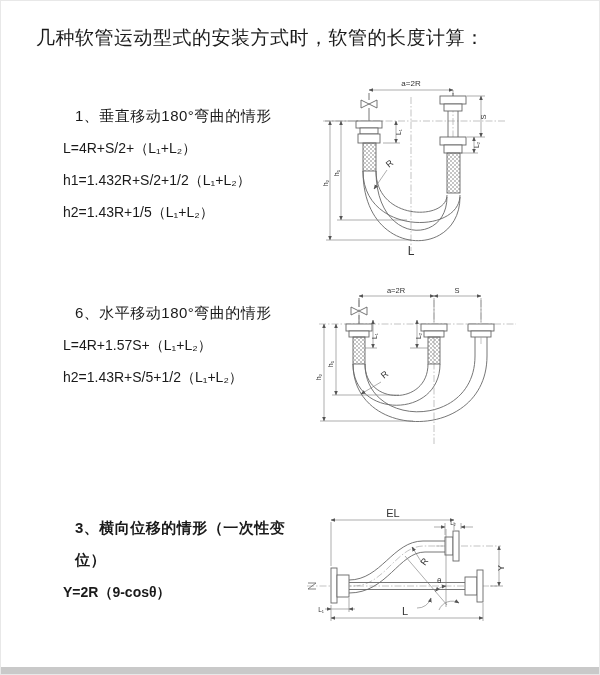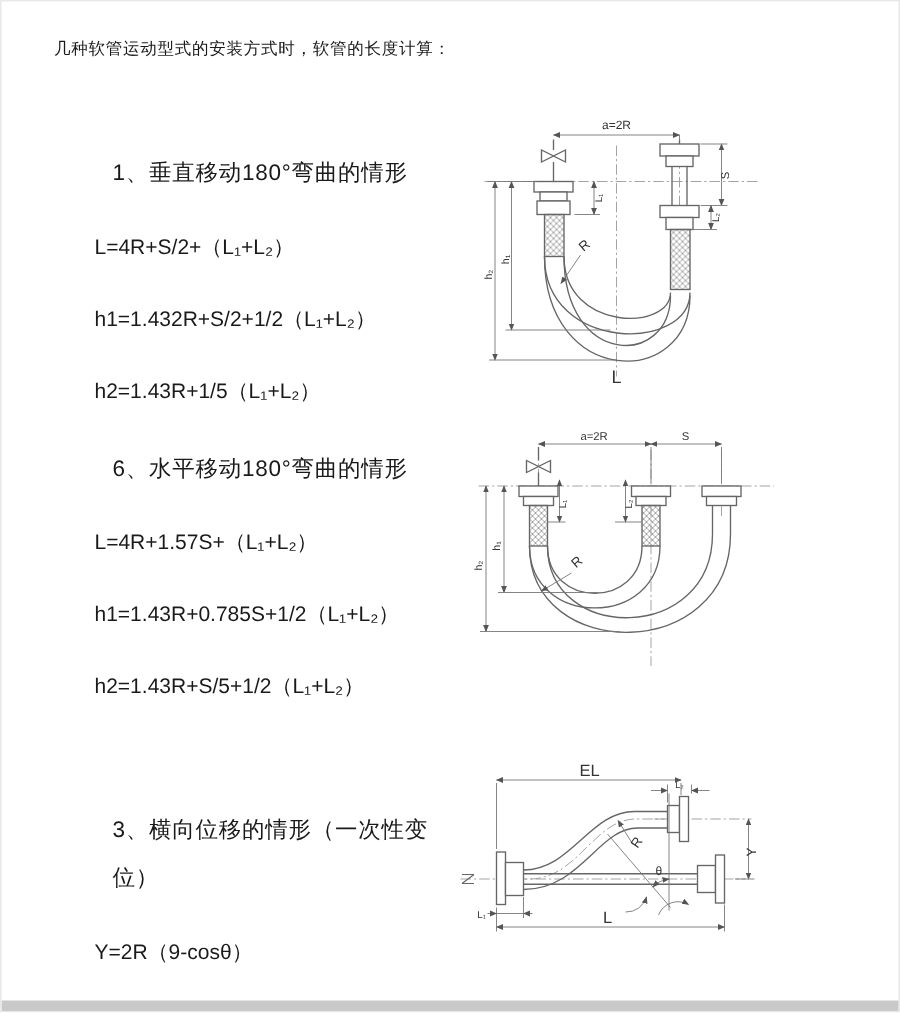--- a/index.html
+++ b/index.html
@@ -1,25 +1,25 @@
 <!DOCTYPE html>
 <html><head>
 <meta charset="utf-8">
 <style>
   html,body{margin:0;padding:0;background:#fff;}
   .page{
     position:relative;width:600px;height:675px;background:#ffffff;
     font-family:"Liberation Sans", sans-serif;color:#1a1a1a;overflow:hidden;
     border:1px solid #e8e8e8;box-sizing:border-box;
   }
-  .title{position:absolute;left:35px;top:24px;font-size:11px;letter-spacing:.5px;}
+  .title{position:absolute;left:35px;top:24px;font-size:19px;letter-spacing:.5px;}
   .sec{position:absolute;left:44px;width:266px;font-size:14px;line-height:32px;}
   .sec-heading{font-size:15px;letter-spacing:.5px;margin-left:30px;}
-  .formula{margin-left:18px;white-space:nowrap;margin-top:16px;}
-  #sec1{top:99px;} #sec2{top:296px;} #sec3{top:537px;}
+  .formula{margin-left:18px;white-space:nowrap;}
+  #sec1{top:99px;} #sec2{top:296px;} #sec3{top:511px;font-weight:bold;}
   .dia{position:absolute;}
   #dia1{left:310px;top:72px;} #dia2{left:310px;top:283px;} #dia3{left:300px;top:505px;}
   svg text{fill:#333;font-family:"Liberation Sans",sans-serif;}
   .bottom-strip{position:absolute;left:0;bottom:0;width:600px;height:7px;background:#c9c9c9;}
 </style>
 </head>
 <body>
 
 <div class="page">
 
@@ -28,21 +28,20 @@
   <div class="sec" id="sec1">
     <div class="sec-heading">1、垂直移动180°弯曲的情形</div>
     <div class="formula">L=4R+S/2+（L₁+L₂）</div>
     <div class="formula">h1=1.432R+S/2+1/2（L₁+L₂）</div>
     <div class="formula">h2=1.43R+1/5（L₁+L₂）</div>
   </div>
 
   <div class="sec" id="sec2">
     <div class="sec-heading">6、水平移动180°弯曲的情形</div>
     <div class="formula">L=4R+1.57S+（L₁+L₂）</div>
-    <div class="formula">h1=1.43R+0.785S+1/2（L₁+L₂）</div>
     <div class="formula">h2=1.43R+S/5+1/2（L₁+L₂）</div>
   </div>
 
   <div class="sec" id="sec3">
     <div class="sec-heading">3、横向位移的情形（一次性变位）</div>
     <div class="formula">Y=2R（9-cosθ）</div>
   </div>
 
   <svg class="dia" id="dia1" width="290" height="185" viewBox="0 0 290 185" xmlns="http://www.w3.org/2000/svg">
     <defs>

